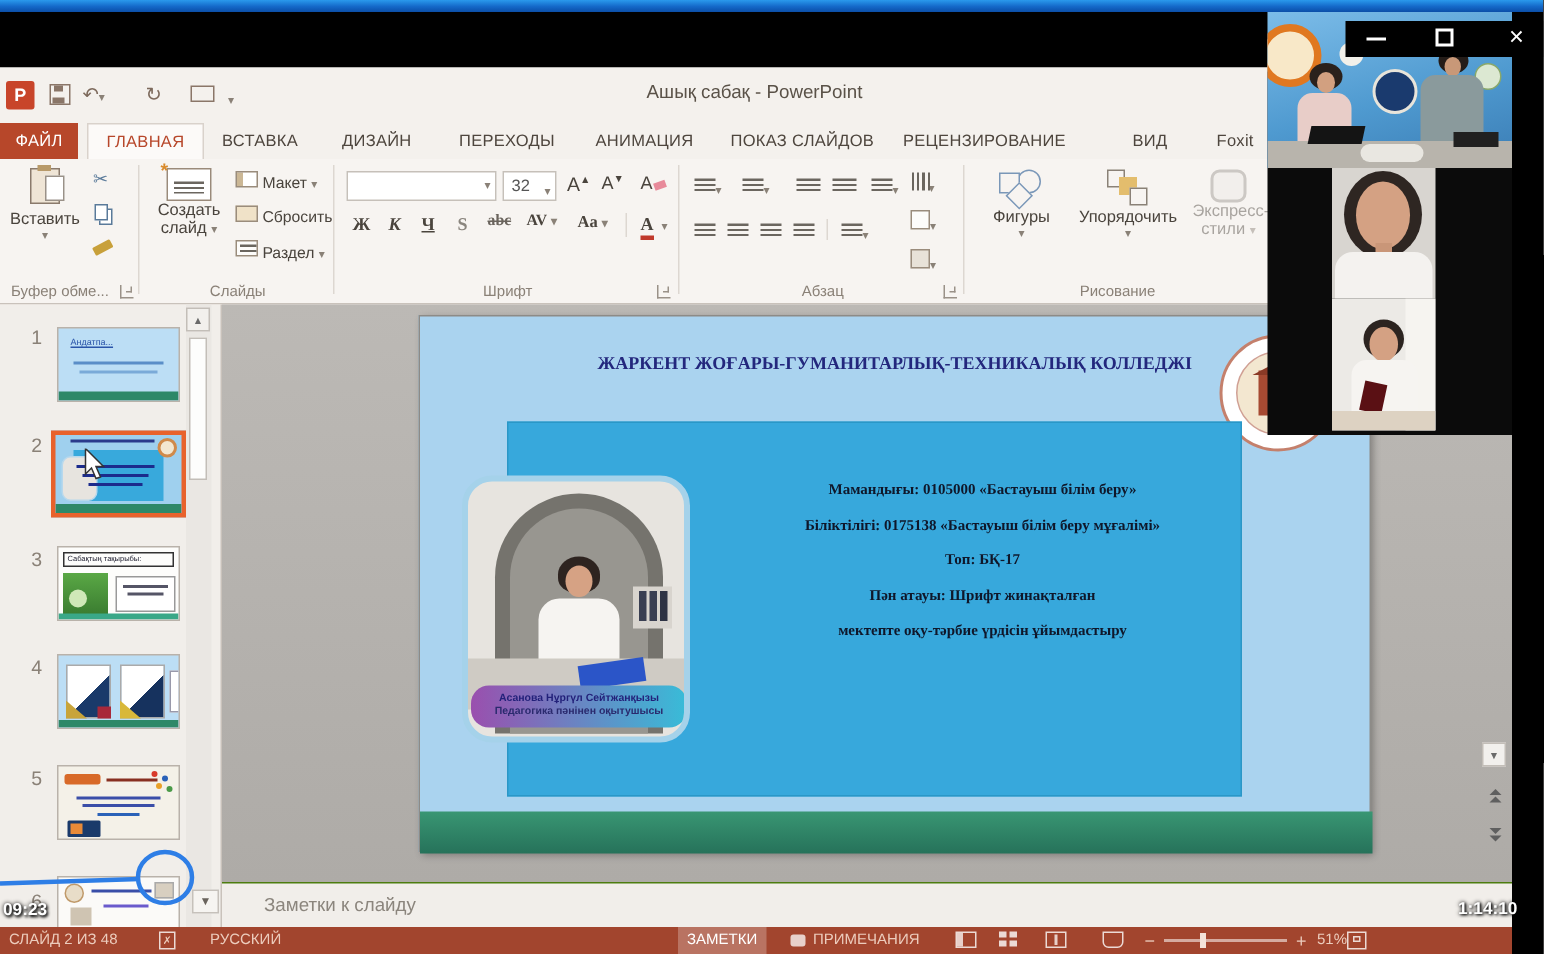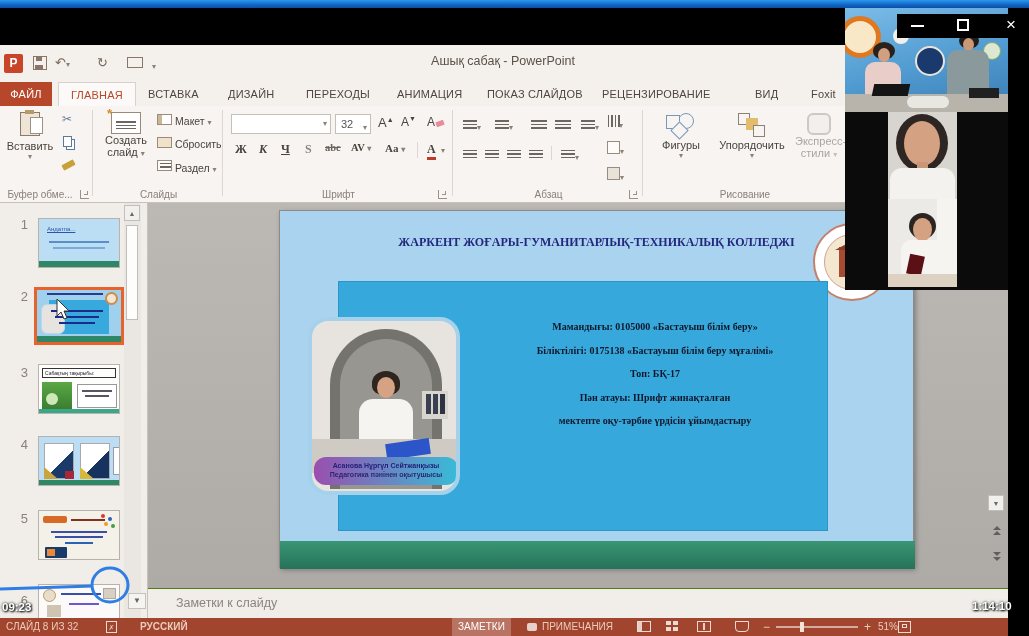--- a/index.html
+++ b/index.html
@@ -372,23 +372,23 @@
           <span class="chev dn"></span>
         </div>
     </div>
 
     <div id="notes" class="abs">
       <span>Заметки к слайду</span>
     </div>
     <div id="notescollapse" class="abs"><span>▼</span></div>
 
     <div id="statusbar" class="abs">
-      <span class="it" style="left:6px;">СЛАЙД 8 ИЗ 32</span>
+      <span class="it" style="left:6px;">СЛАЙД 2 ИЗ 48</span>
       <span class="it" style="left:106px;top:3px;width:11px;height:12px;border:1px solid rgba(255,255,255,.8);font-size:7px;line-height:11px;text-align:center;display:block;position:absolute;"><span>✗</span></span>
-      <span class="it" style="left:140px;font-weight:bold;">РУССКИЙ</span>
+      <span class="it" style="left:140px;">РУССКИЙ</span>
       <span class="it sbox" style="left:452px;">ЗАМЕТКИ</span>
       <span class="it" style="left:527px;width:10px;height:8px;top:5px;background:rgba(255,255,255,.75);border-radius:2px;display:block;position:absolute;"></span>
       <span class="it" style="left:542px;">ПРИМЕЧАНИЯ</span>
       <span class="vicon" style="left:637px;">
           <span style="display:block;width:4px;height:100%;background:rgba(255,255,255,.75);"></span>
         </span>
       <span class="vicon" style="left:666px;border:none;width:12px;">
           <span style="display:block;width:5px;height:4px;background:rgba(255,255,255,.8);box-shadow:7px 0 0 rgba(255,255,255,.8),0 6px 0 rgba(255,255,255,.8),7px 6px 0 rgba(255,255,255,.8);"></span>
         </span>
       <span class="vicon" style="left:697px;">

